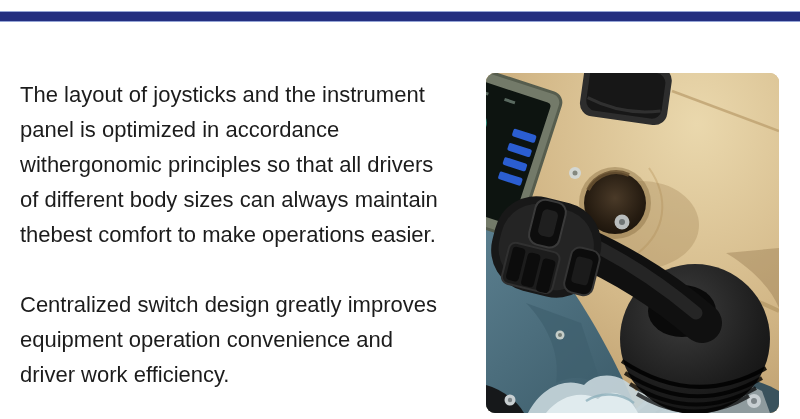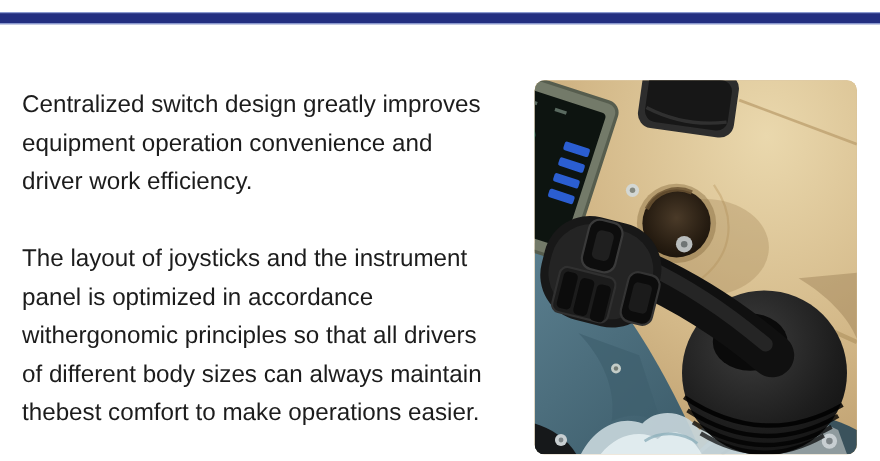--- a/index.html
+++ b/index.html
@@ -55,28 +55,28 @@
   .photo svg { display: block; }
 </style>
 </head>
 <body>
 
 <div class="page">
 
   <div class="accent-bar"></div>
 
   <div class="text-col">
-    <p>Centralized switch design greatly improves
-equipment operation convenience and
-driver work efficiency.</p>
     <p>The layout of joysticks and the instrument
 panel is optimized in accordance
 withergonomic principles so that all drivers
 of different body sizes can always maintain
 thebest comfort to make operations easier.</p>
+    <p>Centralized switch design greatly improves
+equipment operation convenience and
+driver work efficiency.</p>
   </div>
 
   <div class="photo" aria-label="Excavator cab interior: joystick with centralized switches, instrument panel display, cup holder and storage tray in tan dashboard">
     <svg width="293" height="340" viewBox="0 0 293 340" xmlns="http://www.w3.org/2000/svg">
       <defs>
         <radialGradient id="tanG" cx="0.72" cy="0.15" r="1.15">
           <stop offset="0" stop-color="#ead8ad"></stop>
           <stop offset="0.5" stop-color="#d3b888"></stop>
           <stop offset="1" stop-color="#b08e5e"></stop>
         </radialGradient>

